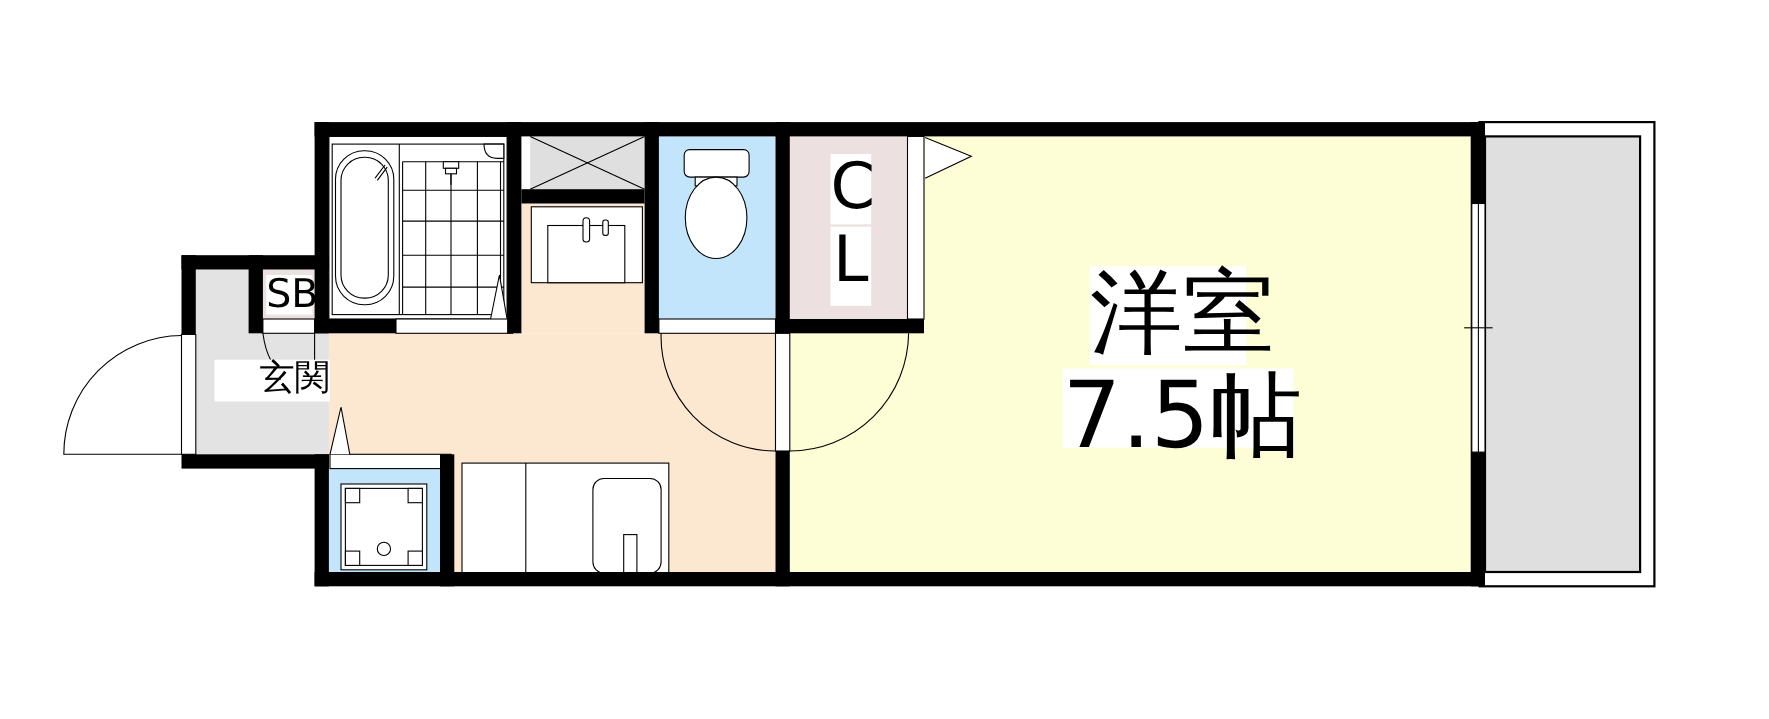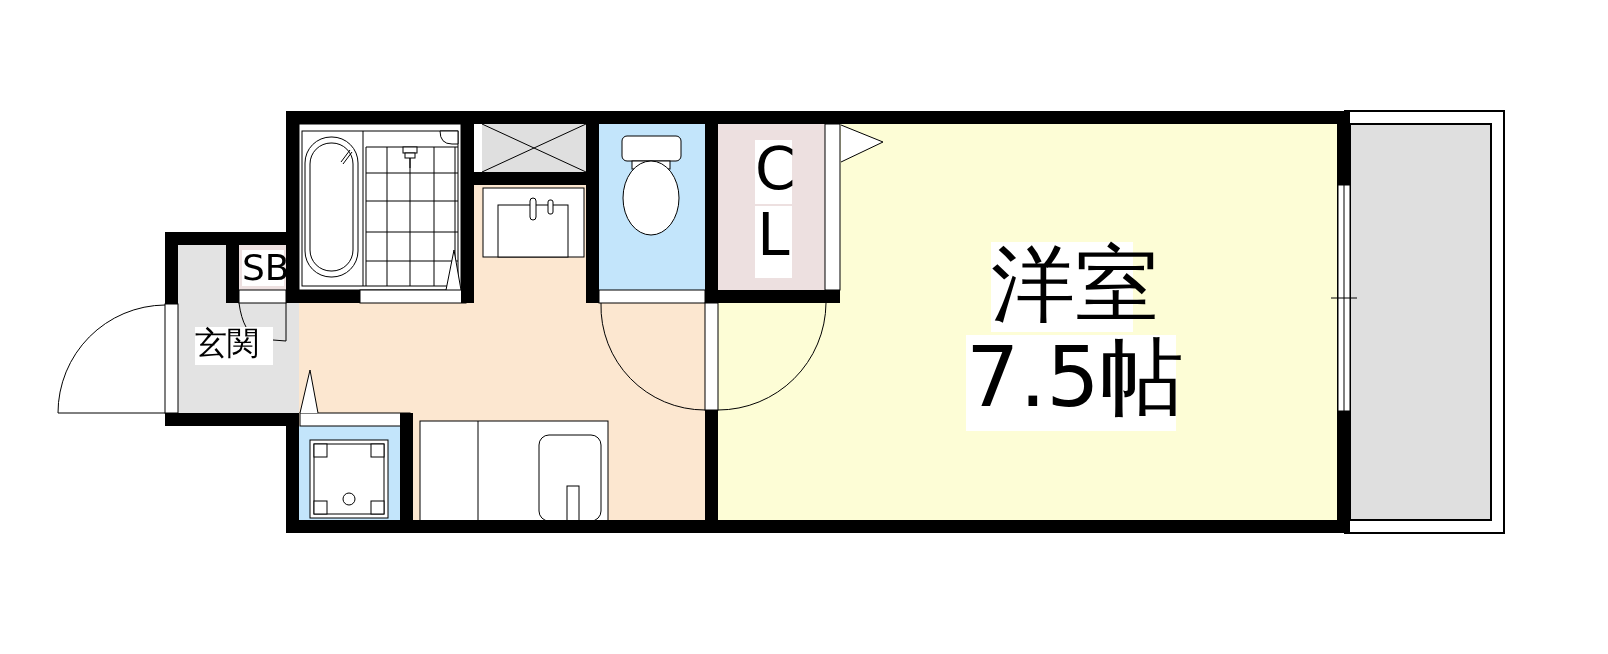--- a/index.html
+++ b/index.html
@@ -133,17 +133,17 @@
 
   <path d="M165 305 A108 108 0 0 0 58 413 L165 413" fill="none" stroke="#000" stroke-width="1"></path>
   <path d="M239 303 Q241 318 246 327" fill="none" stroke="#000" stroke-width="1"></path>
   <path d="M273 340 L286 341 L286 303" fill="none" stroke="#000" stroke-width="1"></path>
   <path d="M601 303 A104 104 0 0 0 705 410" fill="none" stroke="#000" stroke-width="1"></path>
   <path d="M826 303 A108 108 0 0 1 718 410" fill="none" stroke="#000" stroke-width="1"></path>
   <path d="M841 125 L883 142 L841 162" fill="#fff" stroke="#000" stroke-width="1"></path>
 </svg>
 
 <div class="lbl" style="left:991px;top:242px;width:142px;height:90px;font-size:84px;text-align:left;">洋室</div>
-<div class="lbl" style="left:966px;top:335px;width:210px;height:96px;font-size:84px;text-align:center;">7.5帖</div>
+<div class="lbl" style="left:966px;top:335px;width:210px;height:72px;font-size:84px;text-align:center;">7.5帖</div>
 <div class="lbl" style="left:755px;top:140px;width:37px;height:64px;font-size:58px;text-align:center;">C</div>
 <div class="lbl" style="left:755px;top:206px;width:37px;height:72px;font-size:58px;text-align:center;">L</div>
-<div class="lbl" style="left:195px;top:327px;width:78px;height:38px;font-size:32px;text-align:left;">玄関</div>
+<div class="lbl" style="left:195px;top:327px;width:78px;height:38px;font-size:32px;text-align:right;padding-left:27px;">玄関</div>
 <div class="lbl" style="left:242px;top:250px;width:42px;height:36px;font-size:36px;text-align:center;">SB</div>
 
 </body></html>

